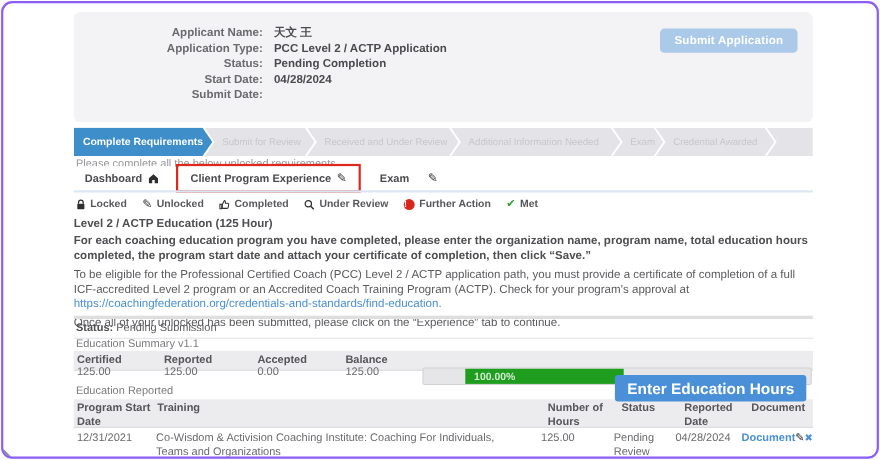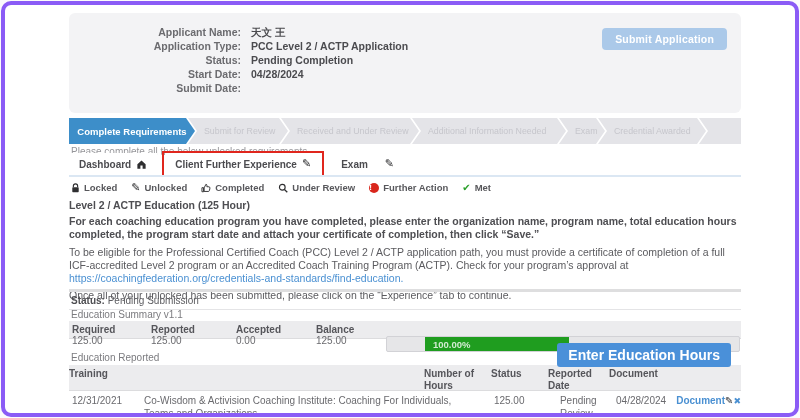--- a/index.html
+++ b/index.html
@@ -1,19 +1,19 @@
 <!DOCTYPE html>
 <html><head>
 <meta charset="utf-8">
 <style>
   * { box-sizing: border-box; margin: 0; padding: 0; }
   html,body { width:800px; height:418px; background:#fbfbfc; }
   body { font-family:"Liberation Sans","DejaVu Sans",sans-serif; }
   .page { position:relative; width:798px; height:416px; margin:1px; background:#fff;
-          border:4px solid #8b5cf6; border-radius:10px; overflow:hidden; }
+          border:2px solid #8b5cf6; border-radius:10px; overflow:hidden; }
 
   
   .header-box { position:absolute; left:64px; top:8px; width:672px; height:100px;
                 background:#f3f3f5; border-radius:6px; padding-top:13px; }
   .hfield { display:flex; font-size:10.5px; line-height:13.5px; margin-bottom:0.5px; }
   .hfield .lab { width:172px; text-align:right; font-weight:bold; color:#6b6b6f; }
   .hfield .val { margin-left:10px; font-weight:bold; color:#4b4b4f; }
   .submit-btn { position:absolute; right:14px; top:15px; background:#abc9e9; color:#fff;
                 border:none; border-radius:4px; font-size:10.5px; font-weight:bold;
                 padding:5px 13px; font-family:inherit; letter-spacing:.2px; cursor:default;margin-left:40px; }
@@ -147,21 +147,21 @@
     <div class="tab">
       <span>Dashboard</span>
       <span class="tico">
         <svg width="11" height="11" viewBox="0 0 16 16">
             <path d="M2 7.5 8 2l6 5.5V14h-4.4V9.6H6.4V14H2z" fill="#2e2e30"></path>
           </svg>
       </span>
     </div>
     <div class="tab-wrap">
       <div class="tab">
-        <span>Client Further Experience</span>
+        <span>Client Program Experience</span>
         <span class="tico pencil-glyph">✎</span>
       </div>
       <span class="annotation"></span>
     </div>
     <div class="tab tab-exam">
       <span>Exam</span>
       <span class="tico pencil-glyph">✎</span>
     </div>
   </div>
   <div class="tab-underline"></div>
@@ -215,41 +215,42 @@
   </div>
 
   <div class="divider"></div>
   <div class="row-line status-row">
     <span class="b">Status:</span>
     <span>Pending Submission</span>
   </div>
   <div class="row-line version-row">Education Summary v1.1</div>
 
   <div class="sum-head">
-    <span class="c1">Required</span>
+    <span class="c1">Certified</span>
     <span class="c2">Reported</span>
     <span class="c3">Accepted</span>
     <span class="c4">Balance</span>
   </div>
   <div class="sum-vals">
     <span class="c1">125.00</span>
     <span class="c2">125.00</span>
     <span class="c3">0.00</span>
     <span class="c4">125.00</span>
     <span class="c5">
       <span class="bar-track" style="display:block">
         <span class="bar-fill" style="display:block">100.00%</span>
       </span>
     </span>
   </div>
 
   <div class="reported-label">Education Reported</div>
   <button class="enter-btn">Enter Education Hours</button>
 
   <div class="rep-head">
+    <span class="r1">Program Start Date</span>
     <span class="r2">Training</span>
     <span class="r3">Number of Hours</span>
     <span class="r4">Status</span>
     <span class="r5">Reported Date</span>
     <span class="r6">Document</span>
   </div>
   <div class="rep-row">
     <span class="r1">12/31/2021</span>
     <span class="r2">Co-Wisdom &amp; Activision Coaching Institute: Coaching For Individuals, Teams and Organizations</span>
     <span class="r3">125.00</span>

